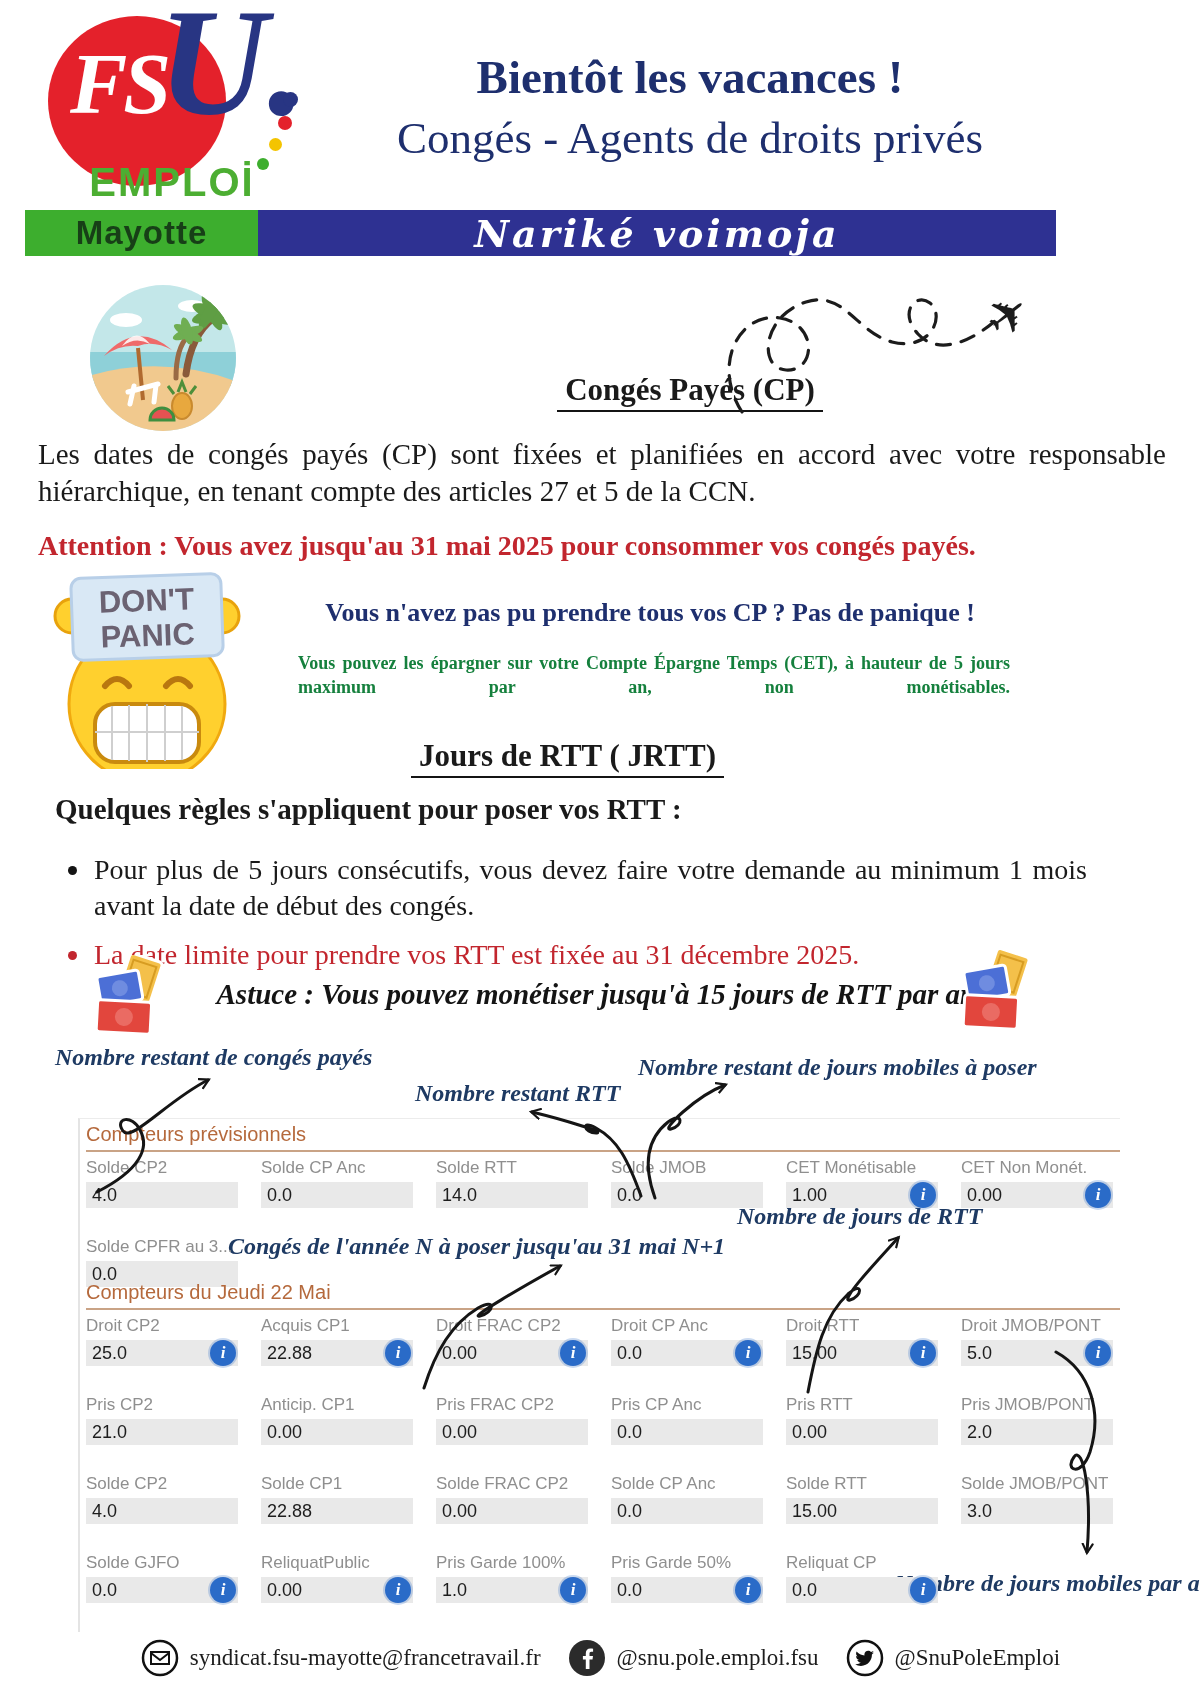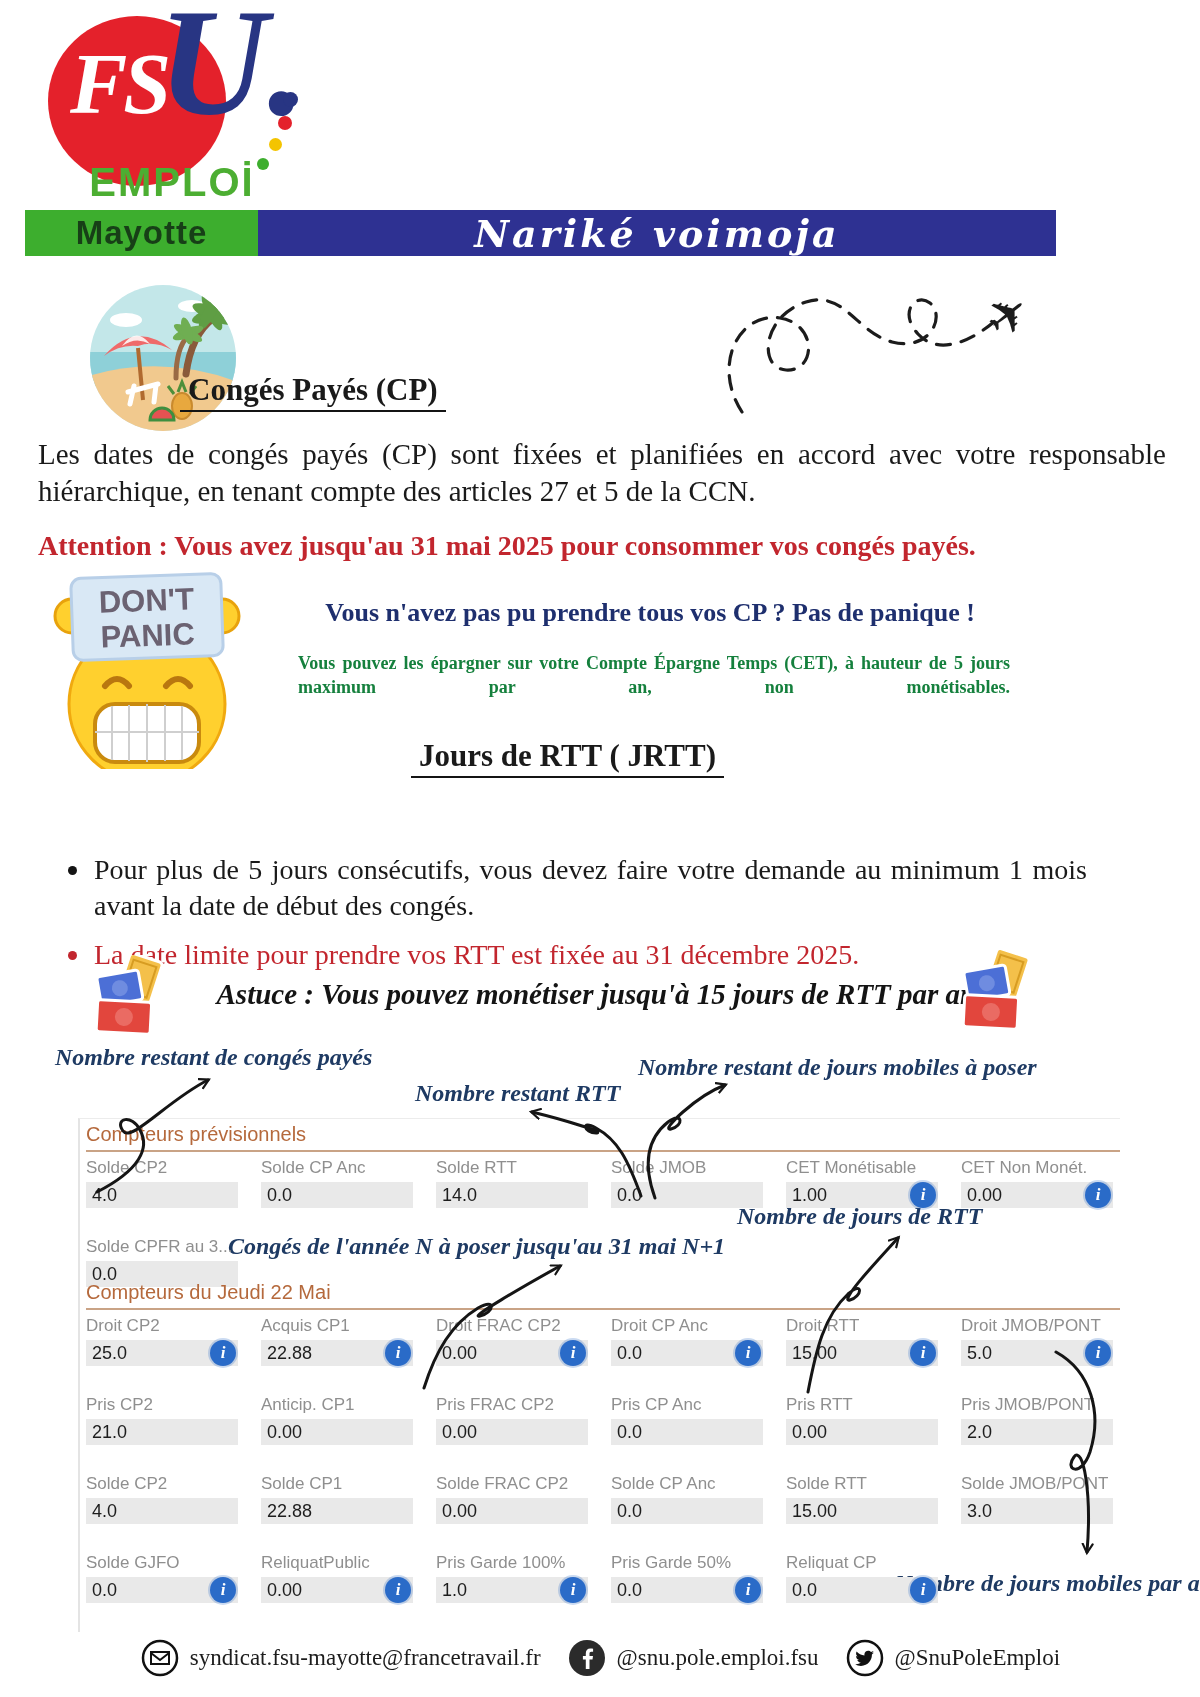--- a/index.html
+++ b/index.html
@@ -23,21 +23,21 @@
   #title-block .t2{font-size:45px;font-weight:400;margin-top:8px;}
   #band-green{position:absolute;left:25px;top:210px;width:233px;height:46px;background:#3dae2e;
         display:flex;align-items:center;justify-content:center;}
   #band-green span{font:700 33px "Liberation Sans",sans-serif;color:#173f17;letter-spacing:1px;}
   #band-blue{position:absolute;left:258px;top:210px;width:798px;height:46px;background:#2e3192;
         display:flex;align-items:center;justify-content:center;}
   #band-blue span{font:italic 700 38px "DejaVu Serif",serif;color:#ffffff;letter-spacing:3px;}
 
   
   .underlined{border-bottom:2.5px solid #141414;padding:0 8px 3px;}
-  #cp-title{position:absolute;left:180px;top:372px;width:1020px;text-align:left;
+  #cp-title{position:absolute;left:180px;top:372px;width:1020px;text-align:center;
         font-size:31px;font-weight:700;}
   #cp-body{position:absolute;left:38px;top:436px;width:1128px;font-size:29px;line-height:1.28;text-align:justify;}
   #attention{position:absolute;left:38px;top:530px;width:1140px;font-size:28px;font-weight:700;color:#c2262e;}
   #panic-headline{position:absolute;left:310px;top:598px;width:680px;text-align:center;
         font-size:26px;font-weight:700;color:#1e2f6e;}
   #cet-text{position:absolute;left:298px;top:652px;width:712px;font-size:18px;font-weight:700;color:#15803d;
         line-height:1.32;text-align:justify;text-align-last:justify;}
   #rtt-title{position:absolute;left:0px;top:738px;width:1135px;text-align:center;font-size:31px;font-weight:700;}
   #rtt-intro{position:absolute;left:55px;top:793px;width:900px;font-size:29px;font-weight:700;}
   #bullets{position:absolute;left:62px;top:852px;width:1025px;}
@@ -91,20 +91,24 @@
     <div class="redball"></div>
     <div class="fs">FS</div>
     <div class="u">U.</div>
     <div class="dot d-navy"></div>
     <div class="dot d-red"></div>
     <div class="dot d-yellow"></div>
     <div class="dot d-green"></div>
     <div class="emploi">EMPLOİ</div>
   </div>
 
+  <div id="title-block">
+    <div class="t1">Bientôt les vacances !</div>
+    <div class="t2">Congés - Agents de droits privés</div>
+  </div>
 
   <div id="band-green">
     <span>Mayotte</span>
   </div>
   <div id="band-blue">
     <span>Nariké voimoja</span>
   </div>
 
   <svg class="decor" style="left:88px;top:280px;" width="150" height="160" viewBox="0 0 150 160">
     <defs>
@@ -173,20 +177,21 @@
       <text x="97" y="92" text-anchor="middle" font-family="Liberation Sans, sans-serif" font-size="31" font-weight="800" fill="#6b6272">PANIC</text>
     </g>
   </svg>
 
   <div id="panic-headline">Vous n'avez pas pu prendre tous vos CP ? Pas de panique !</div>
   <div id="cet-text">Vous pouvez les épargner sur votre Compte Épargne Temps (CET), à hauteur de 5 jours maximum par an, non monétisables.</div>
 
   <div id="rtt-title">
     <span class="underlined">Jours de RTT ( JRTT)</span>
   </div>
+  <div id="rtt-intro">Quelques règles s'appliquent pour poser vos RTT :</div>
 
   <div id="bullets">
     <div class="bullet">
       <span class="dot"></span>
       <span>Pour plus de 5 jours consécutifs, vous devez faire votre demande au minimum 1 mois avant la date de début des congés.</span>
     </div>
     <div class="bullet red">
       <span class="dot"></span>
       <span>La date limite pour prendre vos RTT est fixée au 31 décembre 2025.</span>
     </div>

